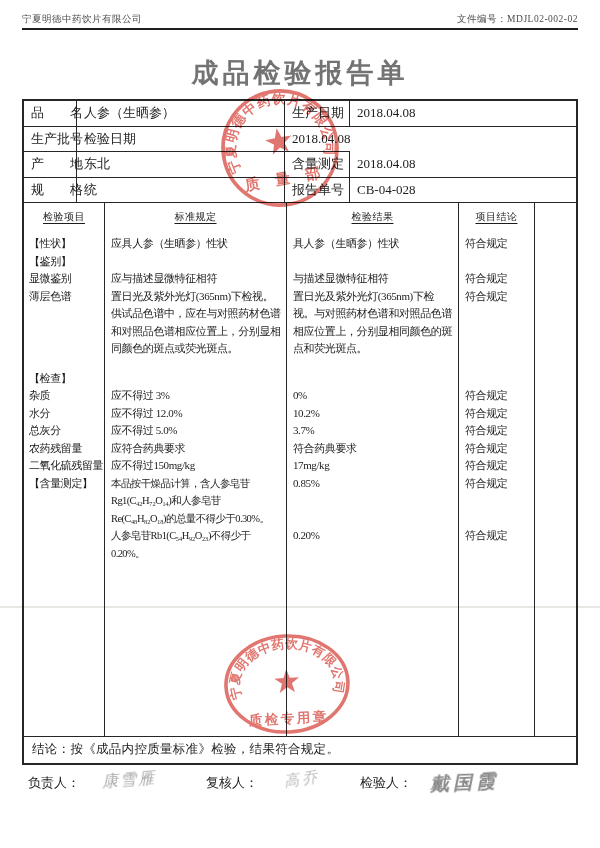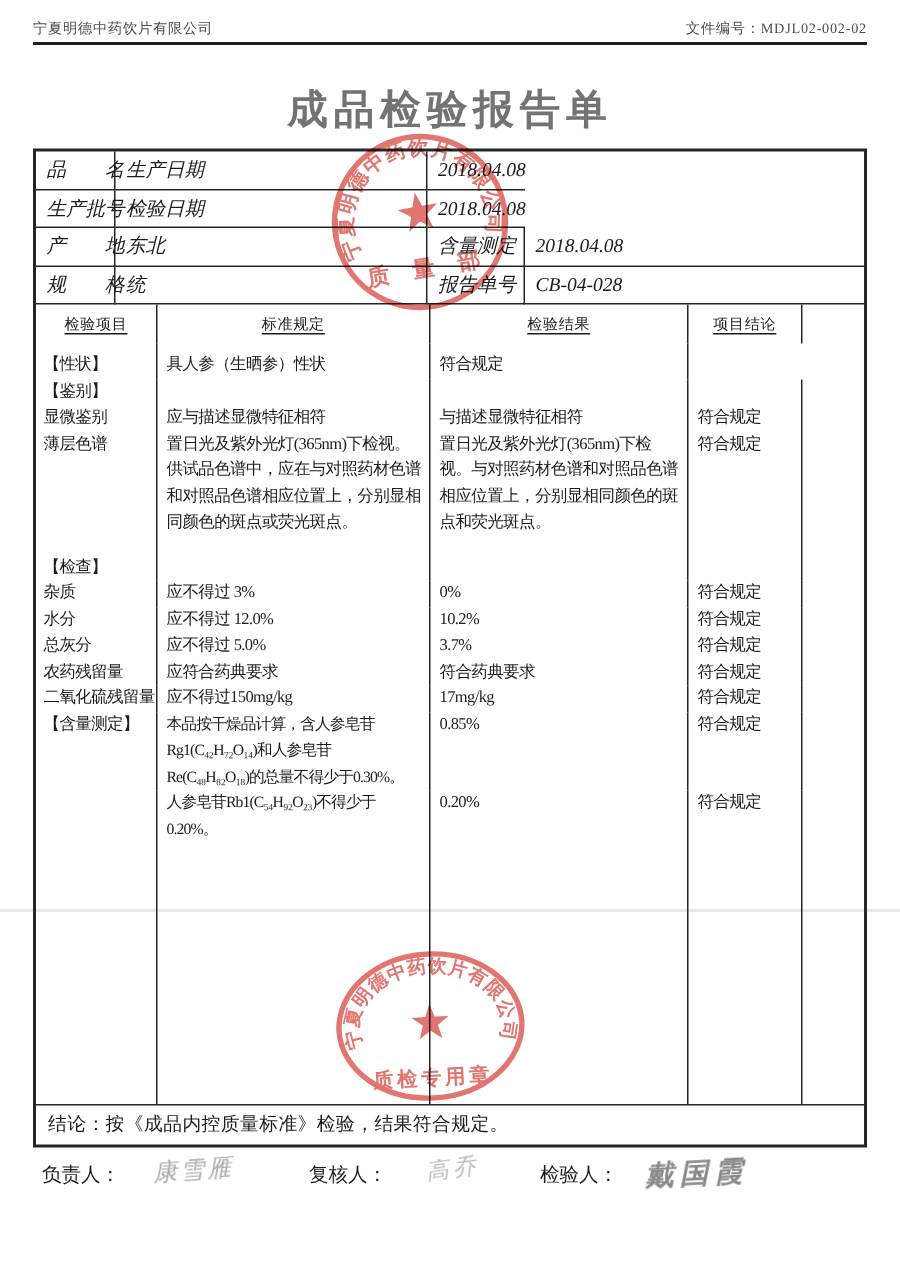--- a/index.html
+++ b/index.html
@@ -23,21 +23,21 @@
     position:absolute; top:55px; left:0; width:600px; text-align:center;
     font-size:27px; font-weight:bold; letter-spacing:4px; color:#737373;
   }
 
   .tables {
     position:absolute; top:99px; left:22px; width:556px;
     border:2px solid #262626; box-sizing:border-box; background:transparent;
   }
 
   
-  .info-row { display:grid; grid-template-columns:53px 208px 65px 1fr;font-style:italic; }
+  .info-row { display:grid; grid-template-columns:53px 208px 65px 1fr; }
   .info-cell {
     box-sizing:border-box; height:25.5px; display:flex; align-items:center;
     padding:0 7px; font-size:13px; white-space:pre;
     border-right:1.5px solid #262626; border-bottom:1.5px solid #262626;
   }
   .info-cell.last { border-right:none; }
 
   
   .main-flex { display:flex; flex-direction:column; height:533px; }
   .m-row { display:grid; grid-template-columns:81px 182px 172px 76px 1fr; }
@@ -93,20 +93,21 @@
     <span>文件编号：MDJL02-002-02</span>
   </div>
   <div class="header-rule"></div>
 
   <div class="doc-title">成品检验报告单</div>
 
   <div class="tables">
 
     <div class="info-row">
       <div class="info-cell">品　　名</div>
+      <div class="info-cell">人参（生晒参）</div>
       <div class="info-cell">生产日期</div>
       <div class="info-cell last">2018.04.08</div>
     </div>
     <div class="info-row">
       <div class="info-cell">生产批号</div>
       <div class="info-cell">检验日期</div>
       <div class="info-cell last">2018.04.08</div>
     </div>
     <div class="info-row">
       <div class="info-cell">产　　地</div>
@@ -126,20 +127,21 @@
       <div class="m-row hdr-row">
         <div class="m-cell c1"><span class="hdr-label">检验项目</span></div>
         <div class="m-cell"><span class="hdr-label">标准规定</span></div>
         <div class="m-cell"><span class="hdr-label">检验结果</span></div>
         <div class="m-cell"><span class="hdr-label">项目结论</span></div>
         <div class="m-cell last"></div>
       </div>
 
       <div class="m-row pt6">
         <div class="m-cell c1">【性状】</div>
+        <div class="m-cell">应具人参（生晒参）性状</div>
         <div class="m-cell">具人参（生晒参）性状</div>
         <div class="m-cell">符合规定</div>
         <div class="m-cell last"></div>
       </div>
 
       <div class="m-row">
         <div class="m-cell c1">【鉴别】</div>
         <div class="m-cell"></div>
         <div class="m-cell"></div>
         <div class="m-cell"></div>

